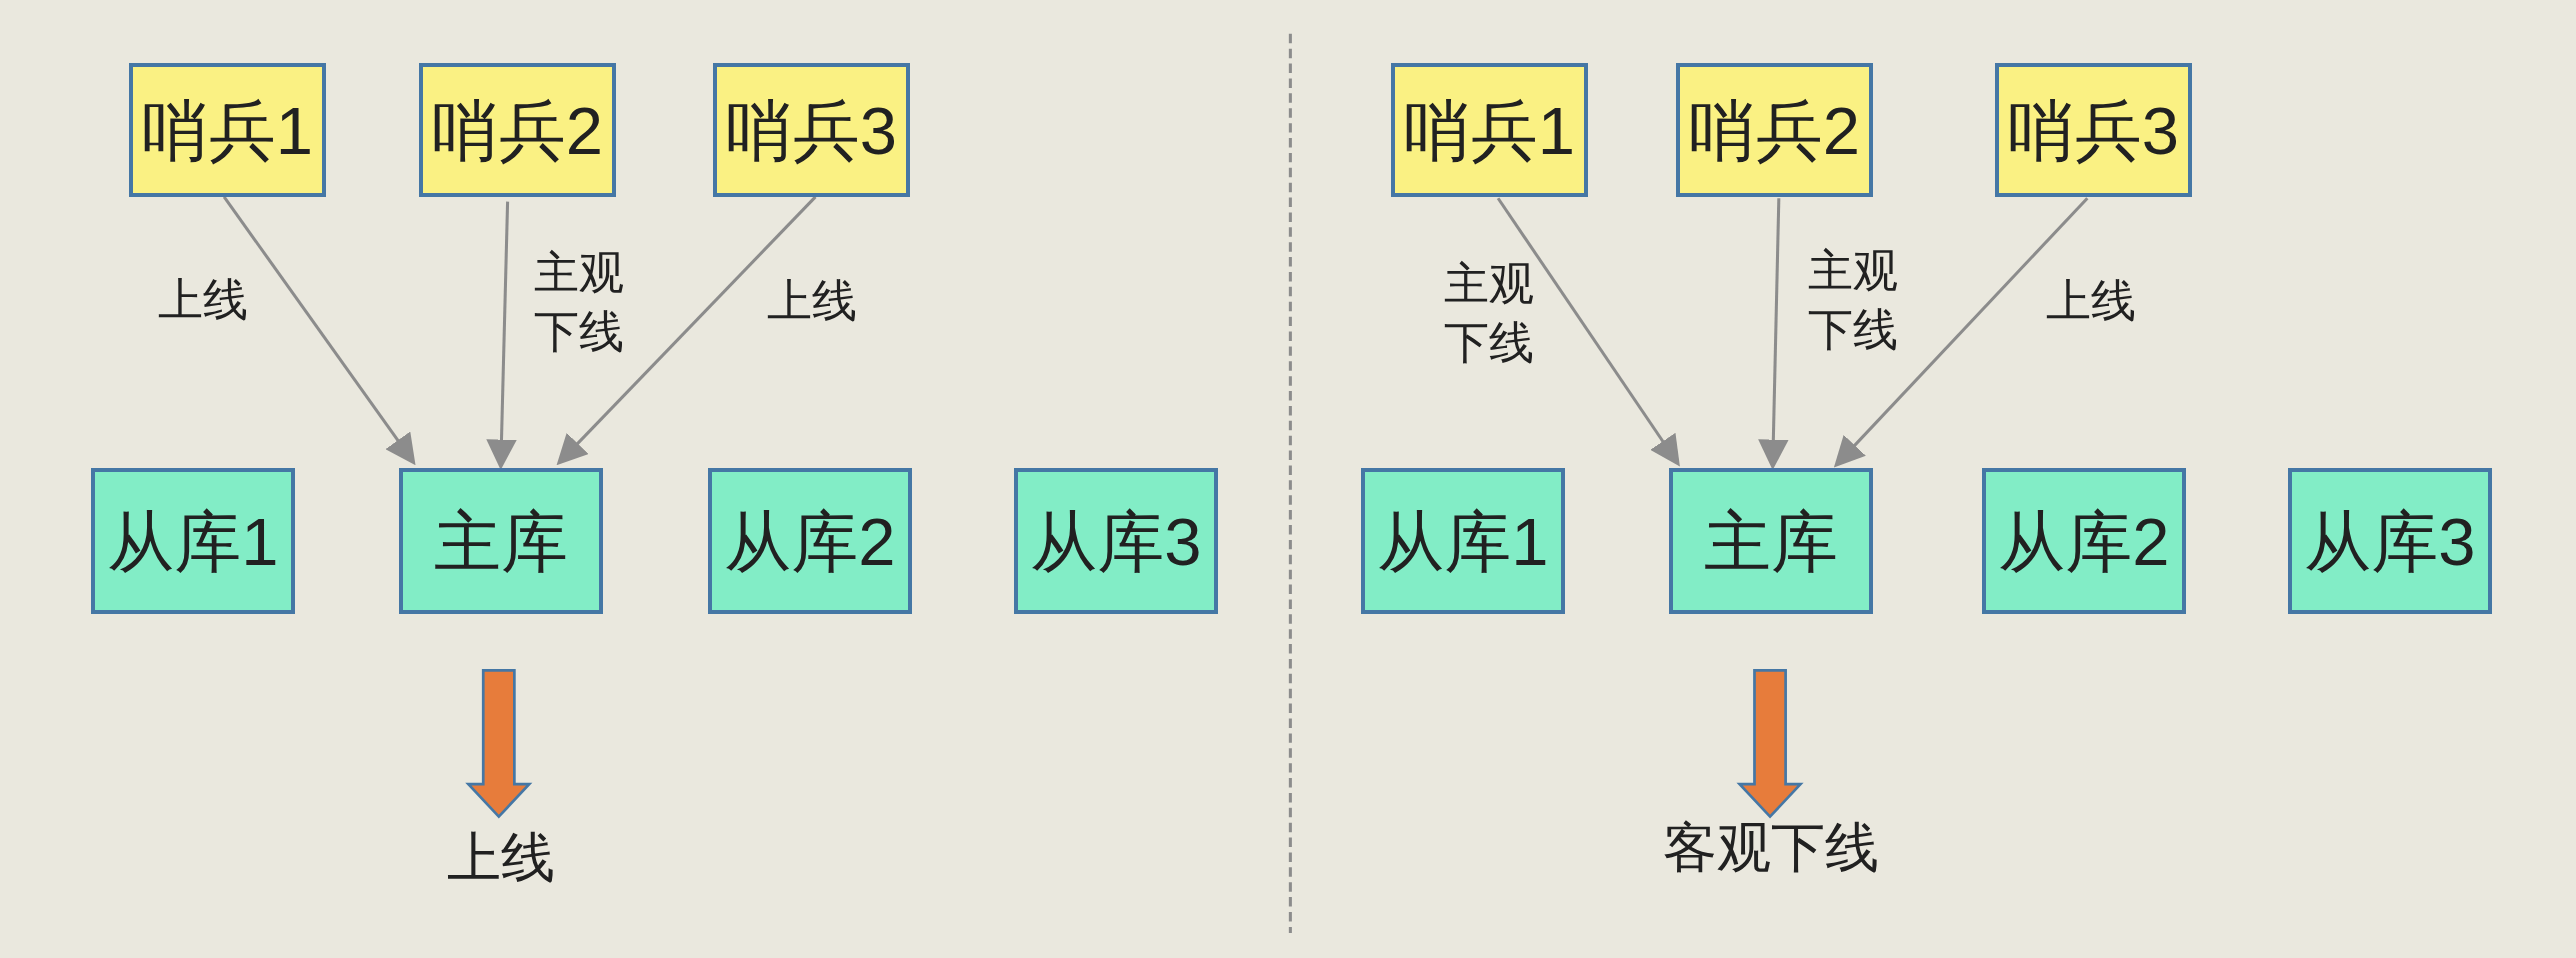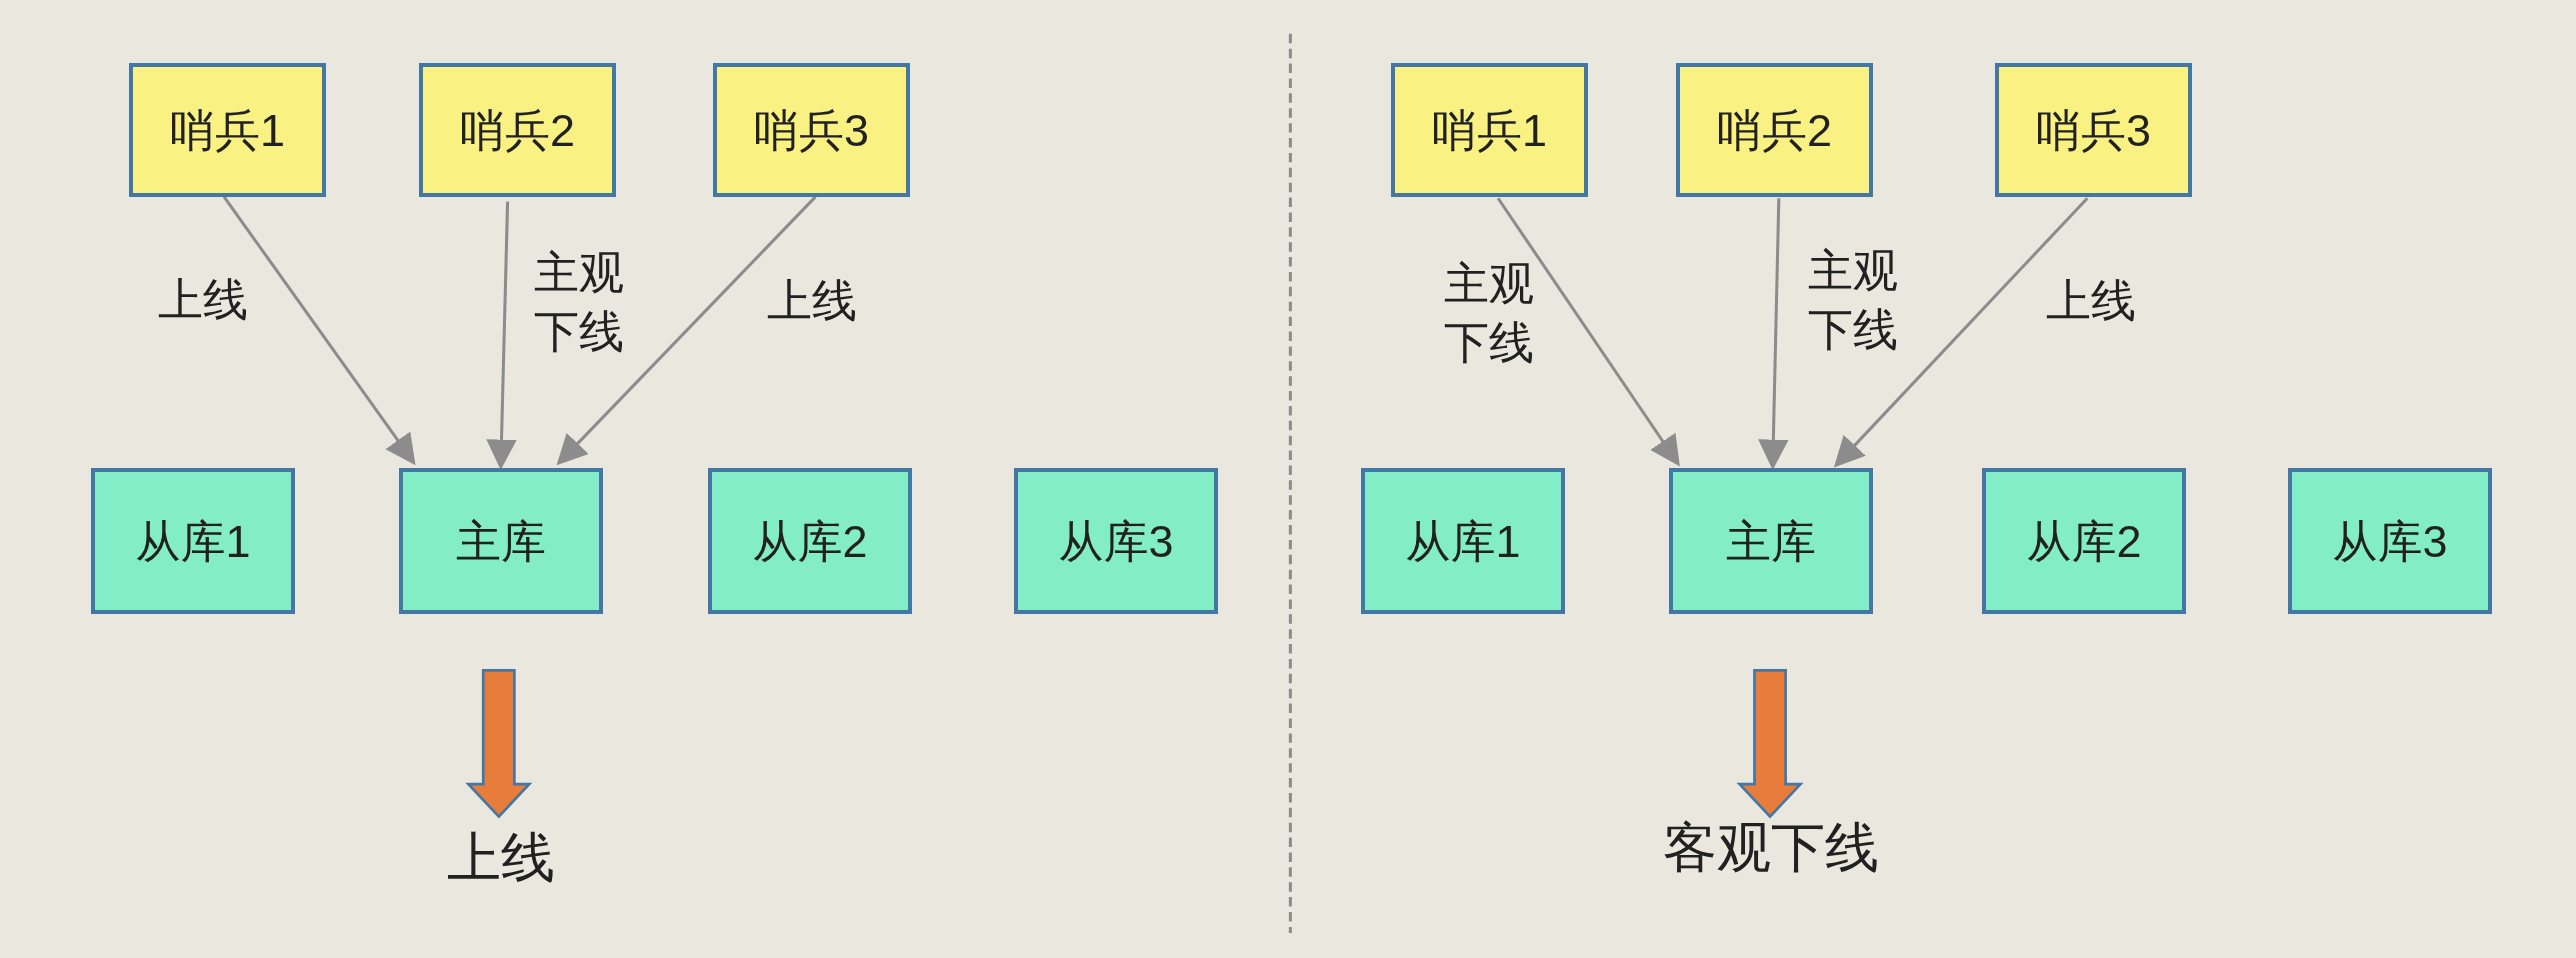--- a/index.html
+++ b/index.html
@@ -12,21 +12,21 @@
   .canvas{position:relative;width:2576px;height:958px;background:var(--background);overflow:hidden;}
   .wires{position:absolute;left:0;top:0;width:2576px;height:958px;display:block;}
   .conn{stroke:var(--connector);stroke-width:4.5;fill:none;}
   .arrowhead-fill{fill:var(--connector);}
   .divider{stroke:var(--divider);stroke-width:4.5;stroke-dasharray:14 8;fill:none;}
   .block-arrow{fill:var(--block-arrow-fill);stroke:var(--node-border);stroke-width:4;}
   .node{position:absolute;box-sizing:border-box;border:4.7px solid var(--node-border);
         display:flex;align-items:center;justify-content:center;}
   .node.sentinel{width:197px;height:134px;background:var(--sentinel-fill);}
   .node.db{width:204px;height:146px;background:var(--db-fill);}
-  .node .lbl{font-size:45px;line-height:1;white-space:nowrap;}
+  .node .lbl{font-size:67px;line-height:1;white-space:nowrap;}
   .edge-label{position:absolute;transform:translate(-50%,-50%);text-align:center;
               font-size:45px;line-height:1.3;white-space:nowrap;}
   .result-label{position:absolute;transform:translate(-50%,-50%);text-align:center;
                 font-size:54px;line-height:1;white-space:nowrap;}
 </style>
 </head>
 <body>
 
 <div class="canvas">
 

